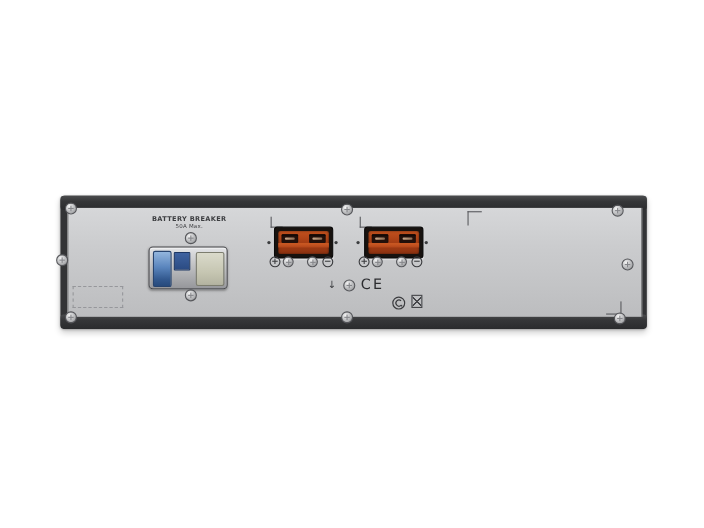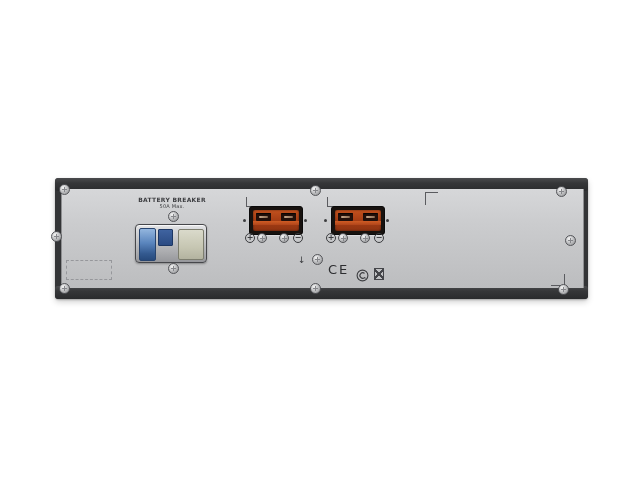--- a/index.html
+++ b/index.html
@@ -197,21 +197,21 @@
   <div class="dot" style="left:331px;top:41px;"></div>
 
   <div class="termsym" style="left:271px;top:55px;">+</div>
   <div class="screw small" style="left:283px;top:55px;"></div>
   <div class="screw small" style="left:305px;top:55px;"></div>
   <div class="termsym" style="left:319px;top:55px;">−</div>
 
   <div class="ground-arrow" style="left:243px;top:78px;">↓</div>
   <div class="screw" style="left:257px;top:76px;"></div>
 
-  <div class="ce-text" style="left:273px;top:85px;">CE</div>
+  <div class="ce-text" style="left:273px;top:75px;">CE</div>
   <div class="cert-circle" style="left:301px;top:89px;">
     <svg width="13" height="13" viewBox="0 0 13 13">
       <circle cx="6.5" cy="6.5" r="5.4" fill="none" stroke="#3c3d40" stroke-width="1.1"></circle>
       <path d="M8.6 4.4 A2.8 2.8 0 1 0 8.6 8.6 L9.6 9.4" fill="none" stroke="#3c3d40" stroke-width="1.1"></path>
     </svg>
   </div>
   <div class="cert-box" style="left:319px;top:90px;"></div>
 
   <div class="screw" style="left:4px;top:6px;"></div>
   <div class="screw" style="left:255px;top:7px;"></div>

